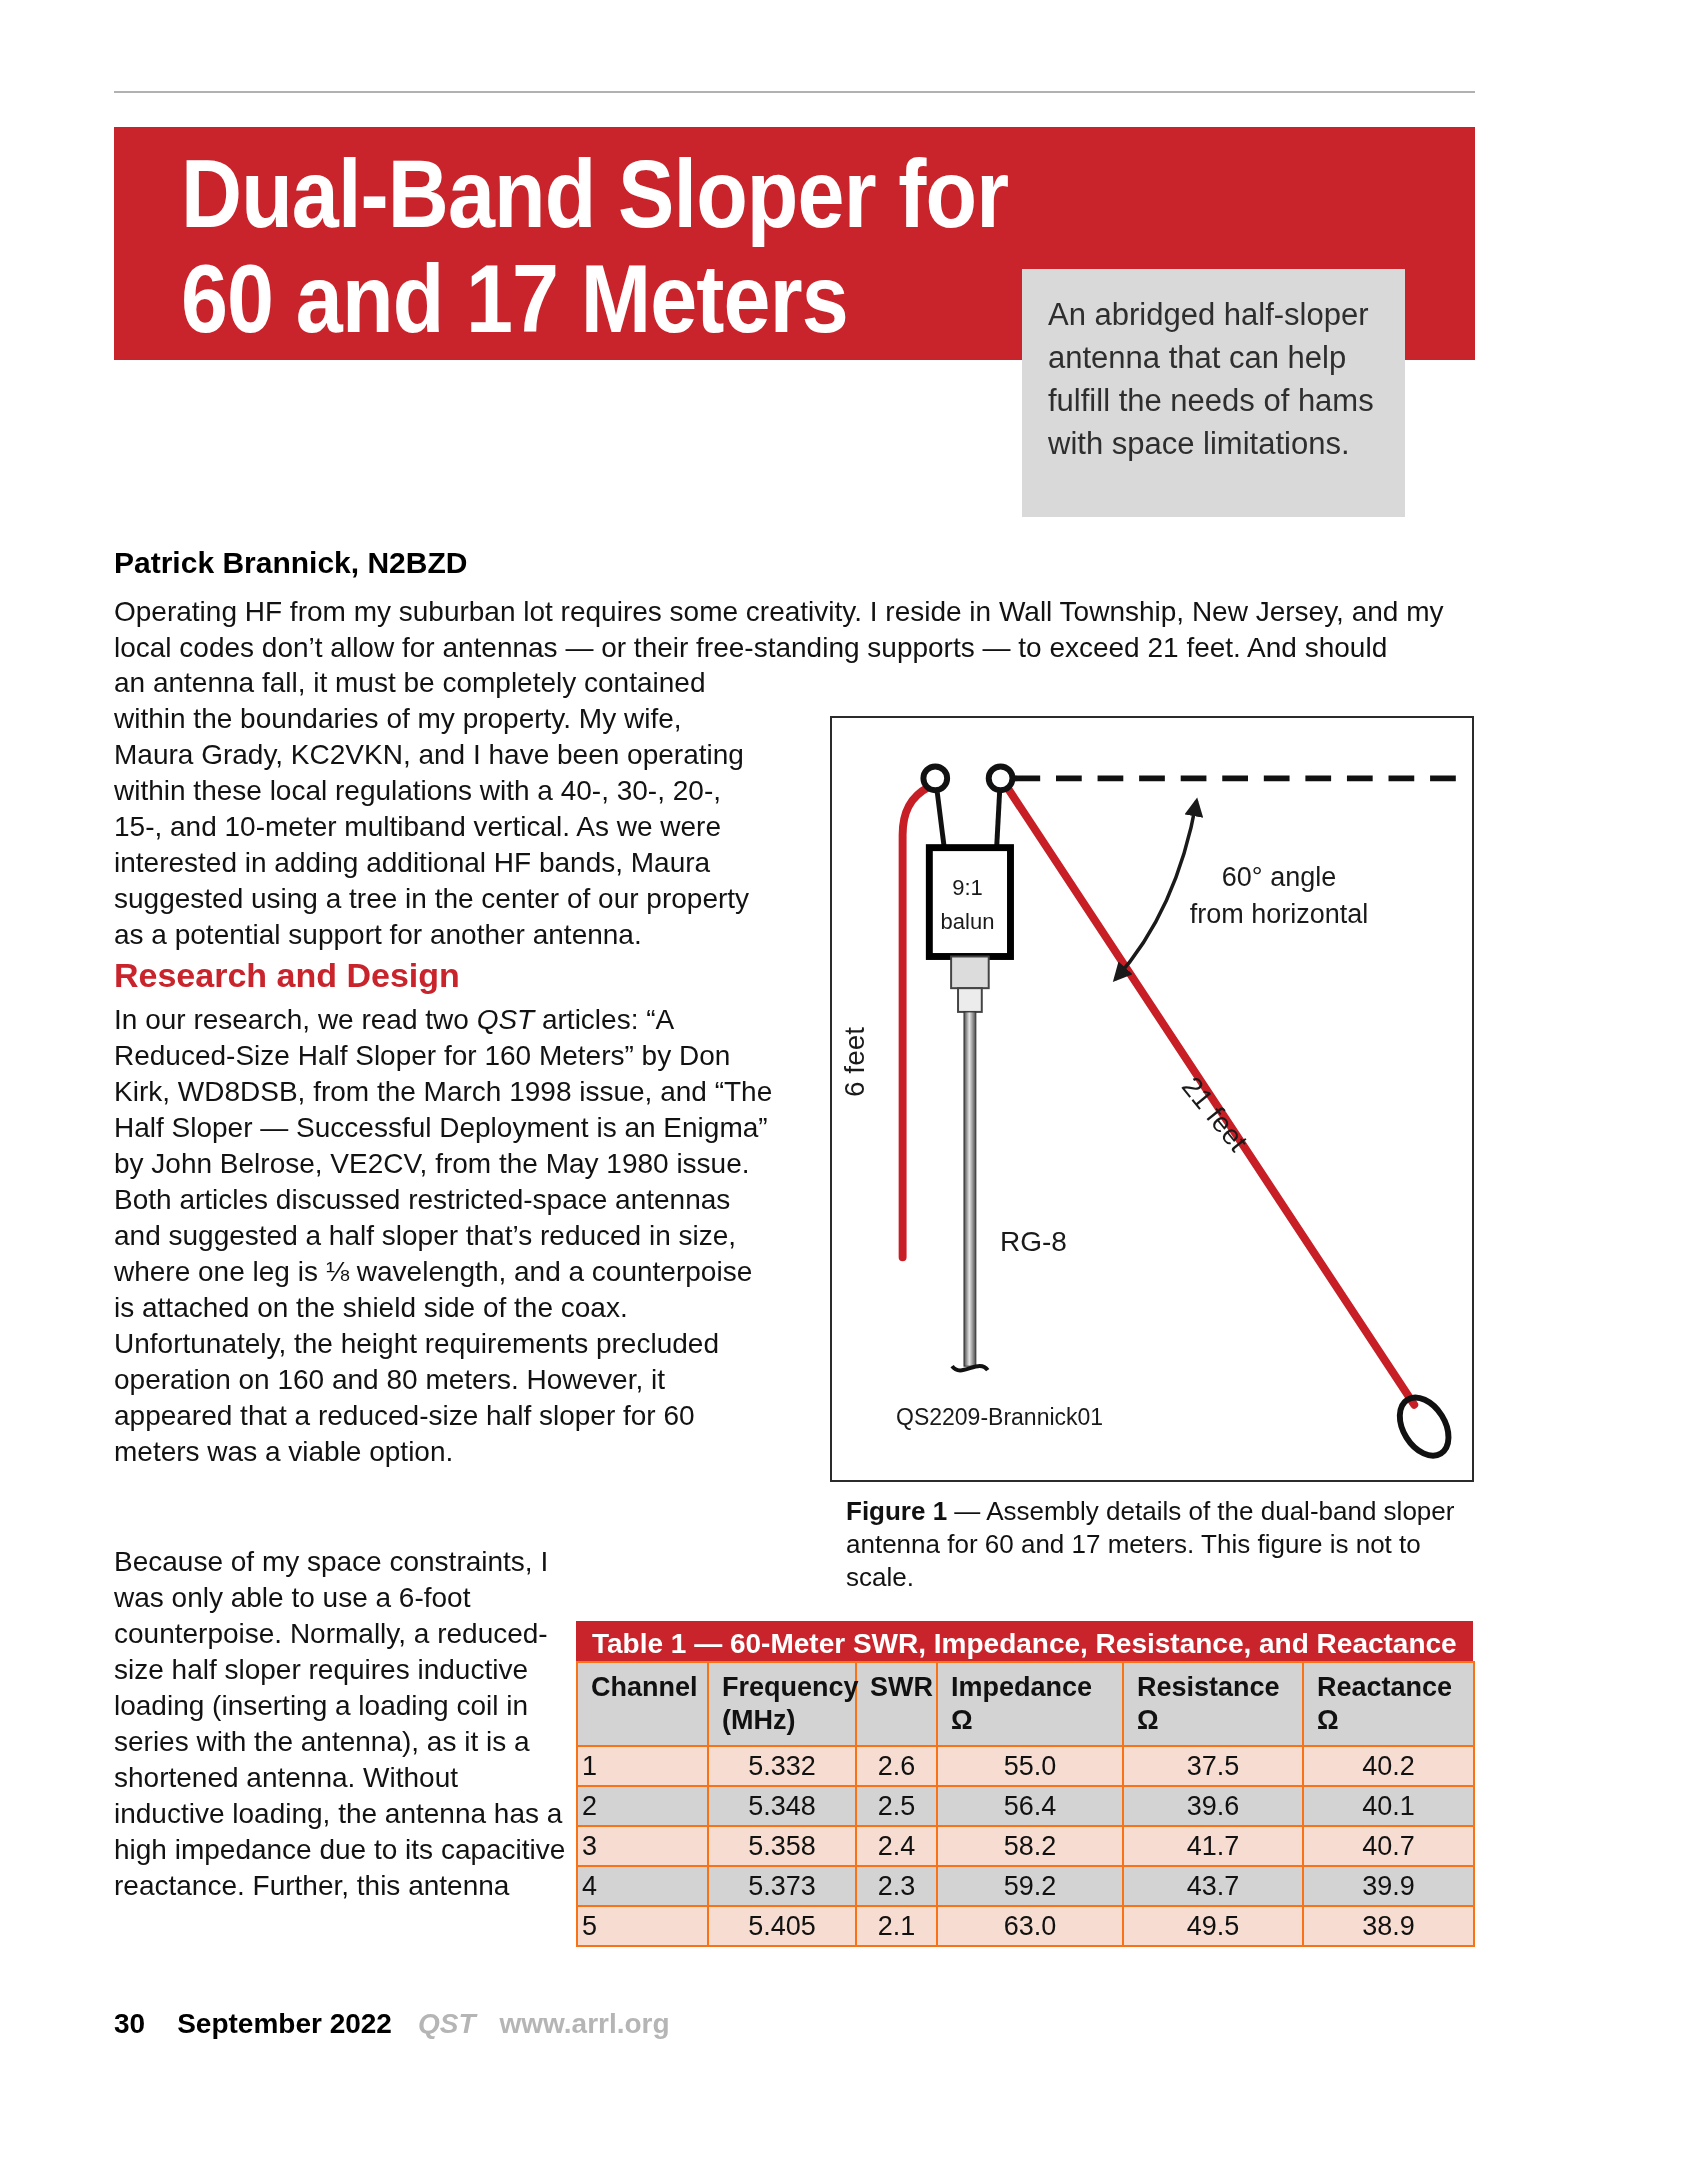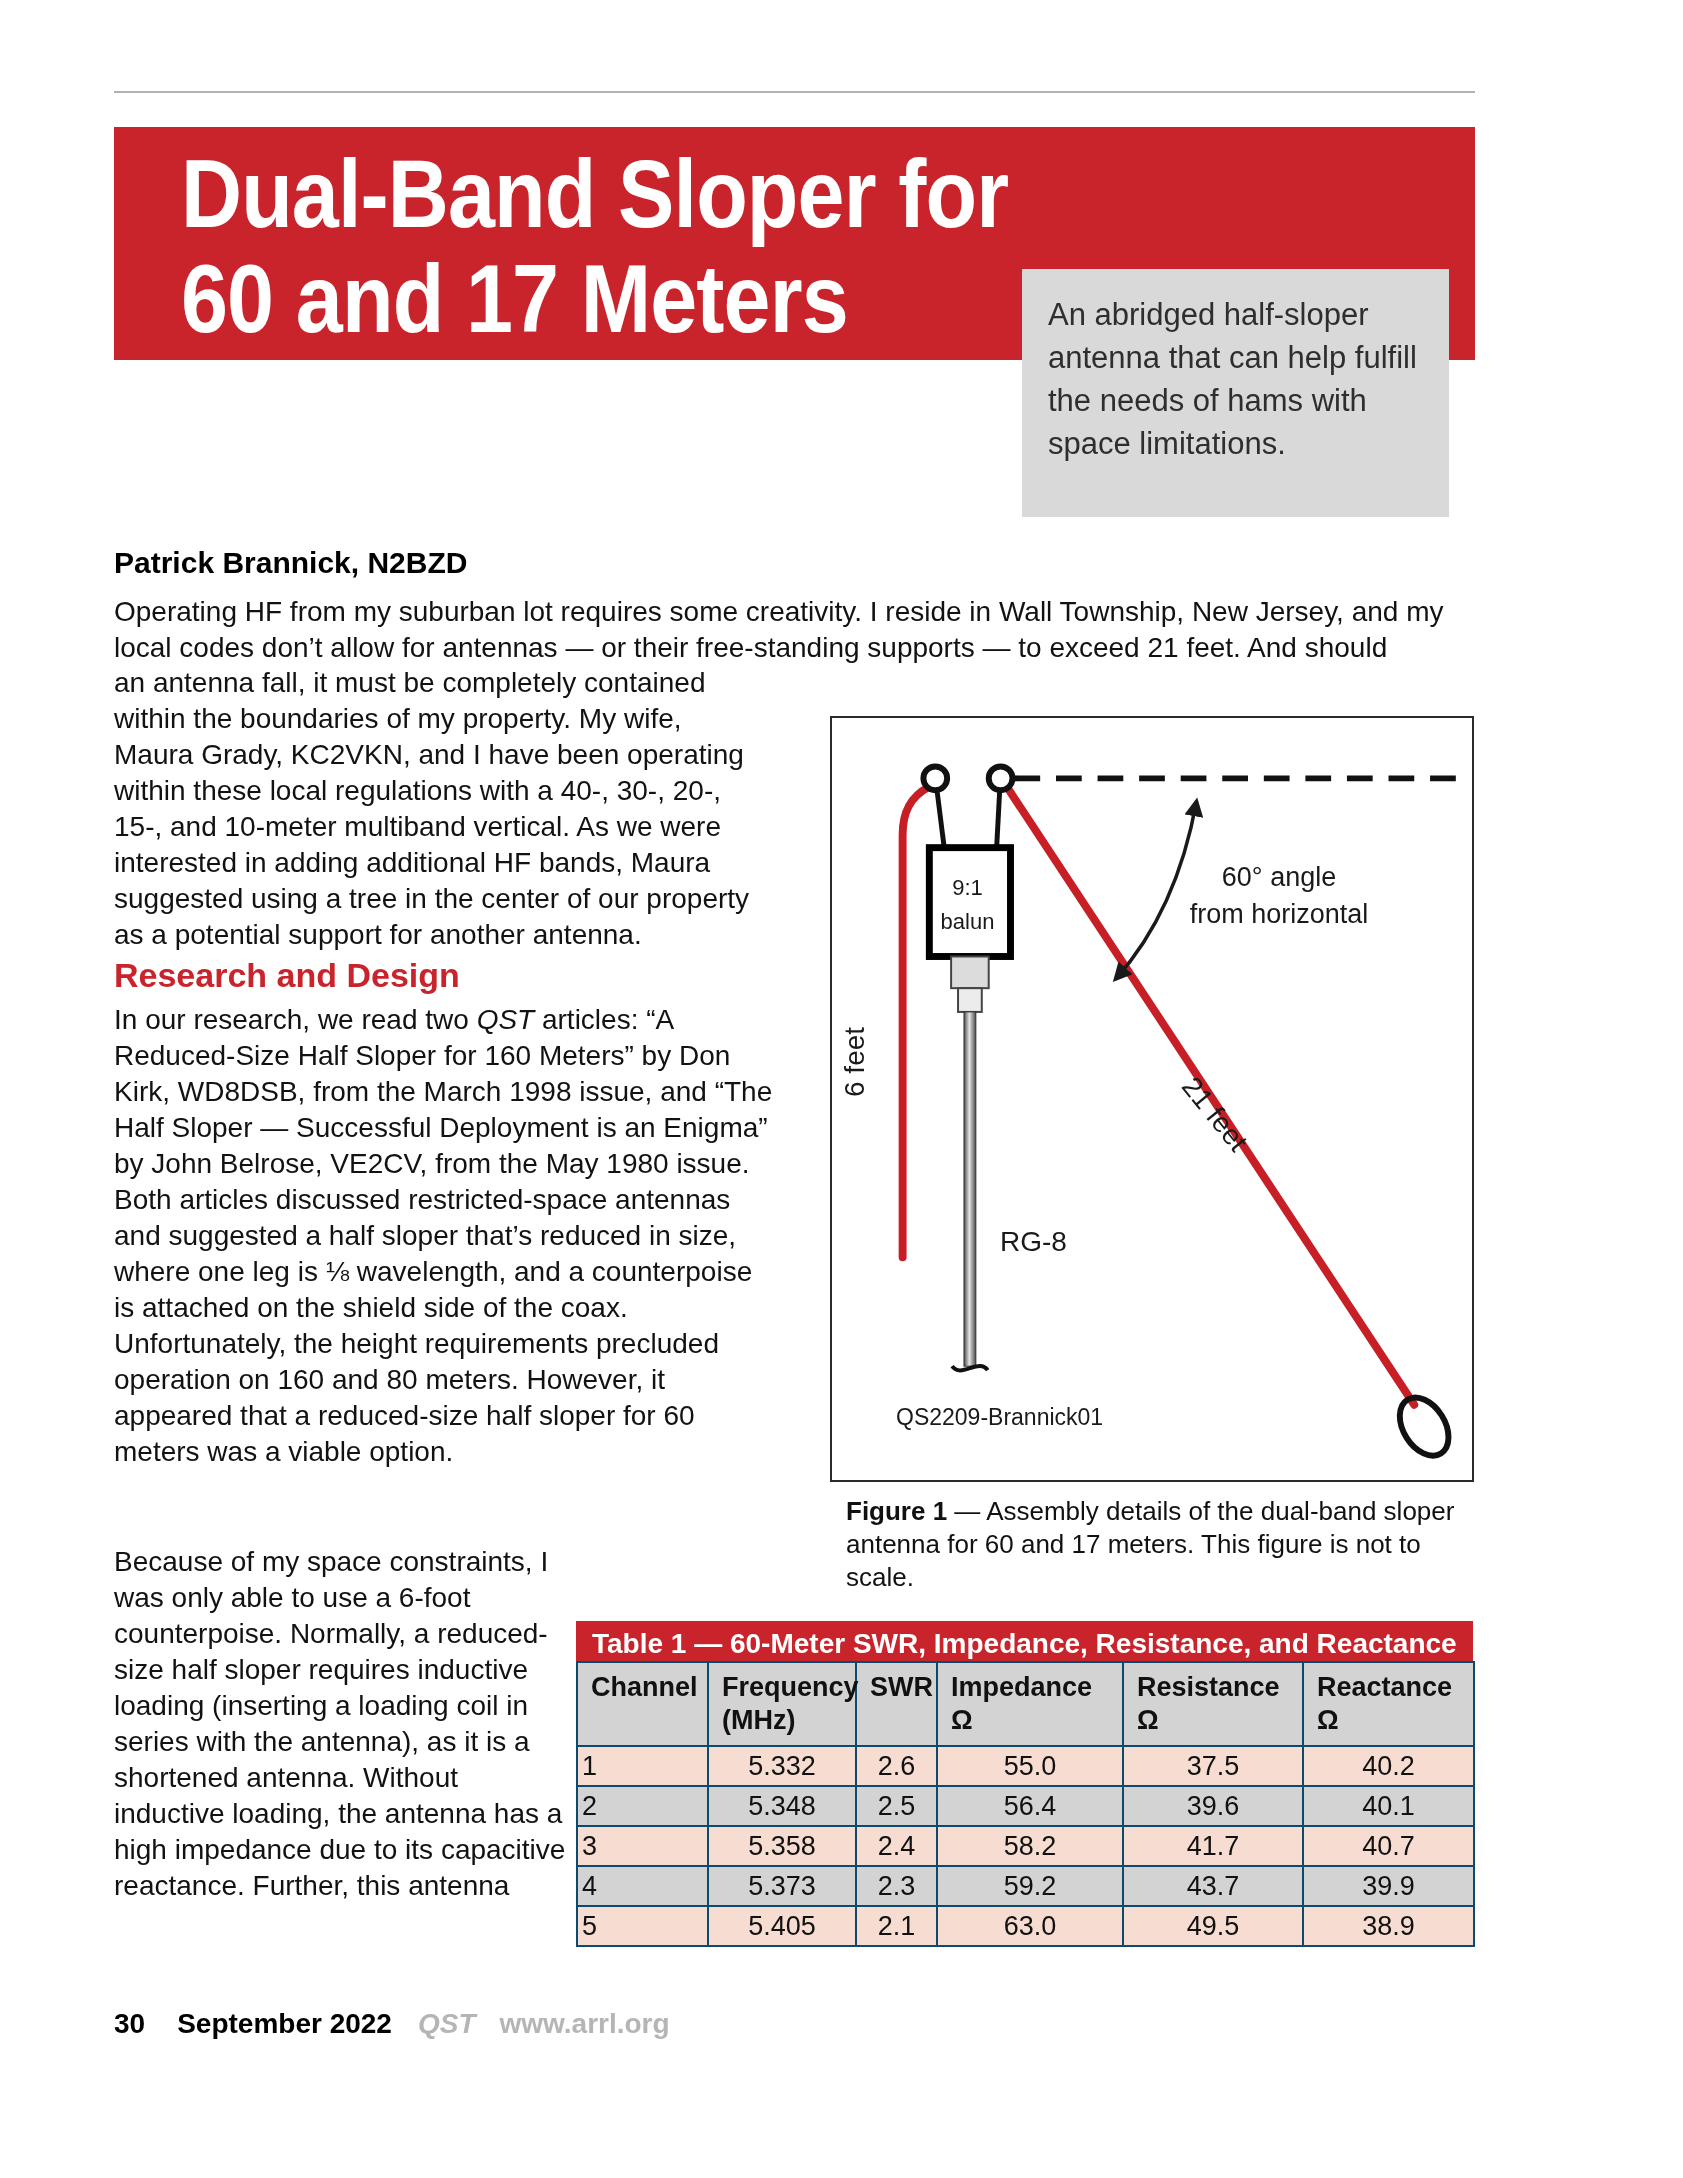--- a/index.html
+++ b/index.html
@@ -13,21 +13,21 @@
 
   
   #banner{position:absolute; left:114px; top:127px; width:1361px; height:233px; background:#c9242c;}
   #banner .title-block{
     position:absolute; left:67px; top:14px; color:#ffffff; font-weight:bold;
     font-size:96px; line-height:105px; transform:scaleX(0.88); transform-origin:left top;
     letter-spacing:-1px; white-space:nowrap;
   }
   
   #standfirst{
-    position:absolute; left:1022px; top:269px; width:427px; height:248px; background:#d9d9d9;
+    position:absolute; left:1022px; top:269px; width:383px; height:248px; background:#d9d9d9;
     z-index:2; box-sizing:border-box; padding:24px 26px;
     font-size:31px; line-height:43px; color:#2e2e2e;
   }
 
   
   #byline{position:absolute; left:114px; top:546px; font-size:30px; font-weight:bold; color:#000;}
   .body-text{font-size:28px; line-height:36px; color:#121212;}
   #intro-p1{position:absolute; left:114px; top:594px; width:1339px;}
   #intro-p2{position:absolute; left:114px; top:665px; width:651px;}
   #section-heading{position:absolute; left:114px; top:956px; font-size:34px; font-weight:bold; color:#c9242c;}
@@ -56,21 +56,21 @@
   #fig-caption{position:absolute; left:830px; top:1495px; width:648px; font-size:26px; line-height:33px; color:#111;margin-left:16px;}
   #fig-caption .cap-bold{font-weight:bold;}
 
   
   #table-wrap{position:absolute; left:576px; top:1621px; width:897px;}
   #table-title{
     background:#c9242c; color:#fff; font-weight:bold; font-size:28px;
     height:40px; line-height:46px; padding-left:16px; box-sizing:border-box;
   }
   table.data{border-collapse:collapse; width:897px; table-layout:fixed;}
-  table.data th, table.data td{border:2px solid #0c4a6e; box-sizing:border-box;}
+  table.data th, table.data td{border:2px solid #f97316; box-sizing:border-box;}
   table.data th{
     background:#d3d3d3; font-size:27px; font-weight:bold; text-align:left;
     vertical-align:top; padding:8px 6px 8px 13px; height:77px; line-height:33px;
   }
   table.data td{font-size:27px; height:40px; padding:2px 4px;}
   td.cell-left{text-align:left; padding-left:13px;}
   td.cell-center{text-align:center;}
   table.data tr:nth-child(odd) td{background:#f7ddd1;}
   table.data tr:nth-child(even) td{background:#d3d3d3;}
 

